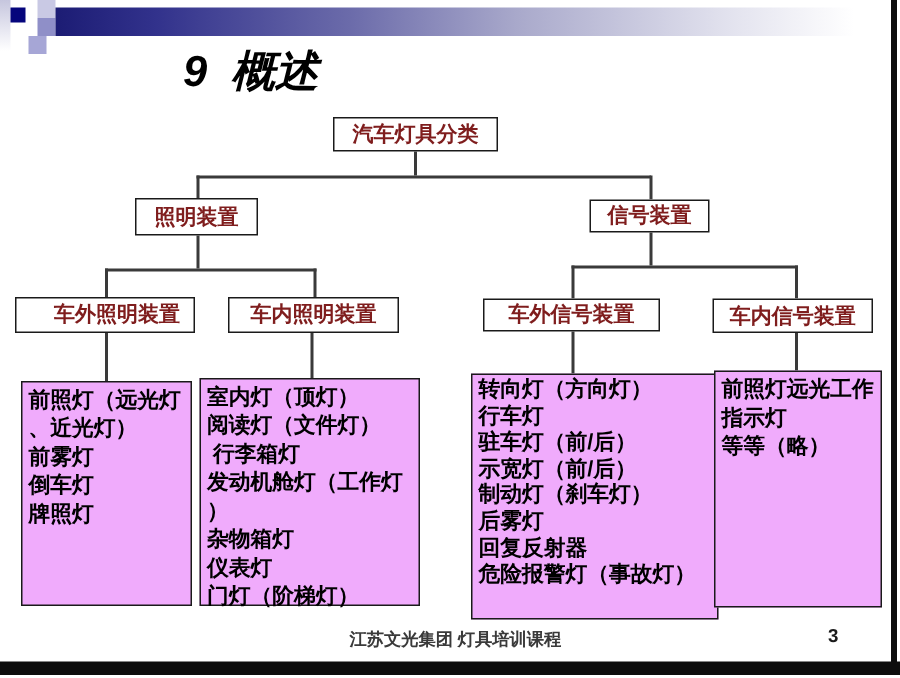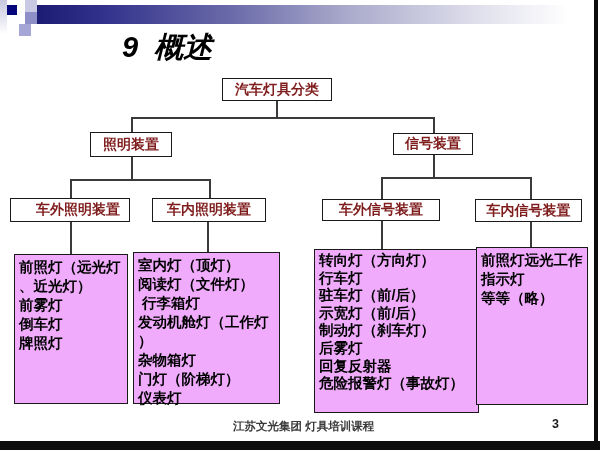--- a/index.html
+++ b/index.html
@@ -106,22 +106,22 @@
       <div class="li">倒车灯</div>
       <div class="li">牌照灯</div>
     </div>
 
   <div class="leaf" style="left:133px;top:252px;width:147px;height:152px;">
       <div class="li">室内灯（顶灯）</div>
       <div class="li">阅读灯（文件灯）</div>
       <div class="li"> 行李箱灯</div>
       <div class="li">发动机舱灯（工作灯）</div>
       <div class="li">杂物箱灯</div>
+      <div class="li">仪表灯</div>
       <div class="li">门灯（阶梯灯）</div>
-      <div class="li">仪表灯</div>
     </div>
 
   <div class="leaf leaf-3" style="left:298px;top:249px;width:165px;height:164px;margin-left:16px;">
       <div class="li">转向灯（方向灯）</div>
       <div class="li">行车灯</div>
       <div class="li">驻车灯（前/后）</div>
       <div class="li">示宽灯（前/后）</div>
       <div class="li">制动灯（刹车灯）</div>
       <div class="li">后雾灯</div>
       <div class="li">回复反射器</div>

